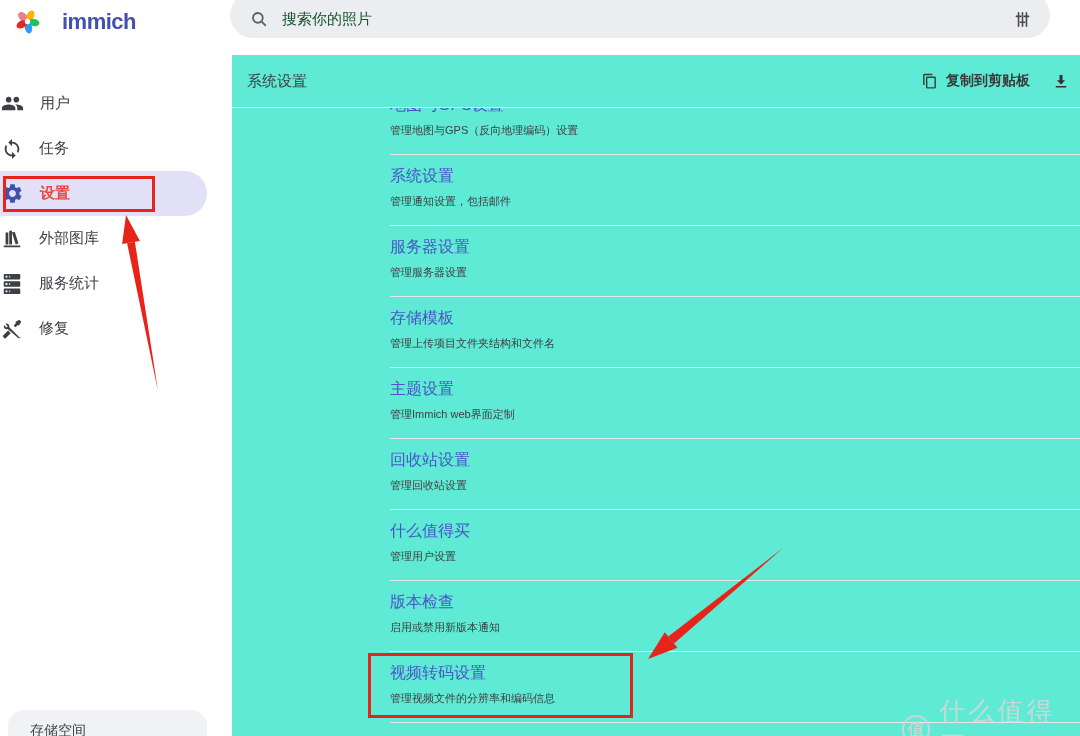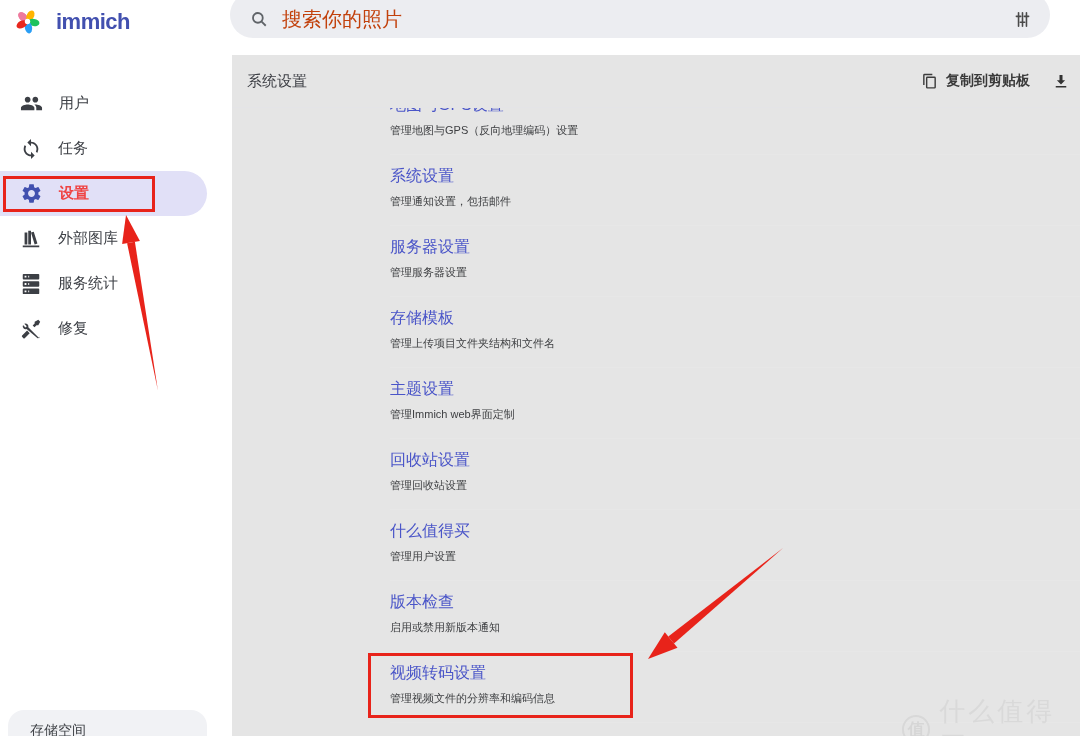--- a/index.html
+++ b/index.html
@@ -5,48 +5,48 @@
   * { margin:0; padding:0; box-sizing:border-box; }
   html,body { width:1080px; height:736px; }
   body {
     position:relative; overflow:hidden; background:#fff;
     font-family:"Liberation Sans","DejaVu Sans",sans-serif;
     color:#333;
     --accent:#4250af; --link:#4a55c8; --red:#e8231a; --pill:#e1e0f7; --searchbg:#ecedf1;
   }
   
   .topbar { position:absolute; left:0; top:0; width:1080px; height:55px; background:#fff; z-index:5; }
-  .logo { position:absolute; left:14px; top:8px; display:flex; align-items:center; gap:15px; }
+  .logo { position:absolute; left:14px; top:8px; display:flex; align-items:center; gap:21px; }
   .logo-text { font-size:22px; font-weight:bold; color:var(--accent); letter-spacing:-0.5px; }
   .searchbar {
     position:absolute; left:230px; top:-8px; width:820px; height:46px;
     background:var(--searchbg); border-radius:23px; display:flex; align-items:center;
     padding:8px 18px 0 20px;
   }
-  .searchbar .placeholder { color:#c2410c; font-size:20px; margin-left:14px; flex:1; }
+  .searchbar .placeholder { color:#14532d; font-size:15px; margin-left:14px; flex:1; }
   .icon { display:inline-flex; align-items:center; justify-content:center; }
   
   .sidebar { position:absolute; left:0; top:81px; width:232px; }
-  .side-item { position:relative; height:45px; display:flex; align-items:center; padding-left:20px; gap:16px; cursor:pointer; }
+  .side-item { position:relative; height:45px; display:flex; align-items:center; padding-left:1px; gap:16px; cursor:pointer; }
   .side-item .lbl { font-size:15px; color:#3e4147; }
   .side-item svg { color:#3c3f45; }
   .side-item.active::before {
     content:""; position:absolute; left:0; top:0; width:207px; height:45px;
     background:var(--pill); border-radius:0 23px 23px 0; z-index:0;
   }
   .side-item.active svg { color:var(--accent); }
   .side-item.active .lbl { color:#ef4444; font-weight:bold; }
   .side-item > * { position:relative; z-index:1; }
   .storage-card {
     position:absolute; left:8px; top:710px; width:199px; height:40px;
     background:#f1f2f5; border-radius:16px 16px 0 0; padding:12px 0 0 22px;
     font-size:14px; color:#3f4247; z-index:2;
   }
   
-  .content { position:absolute; left:232px; top:55px; right:0; bottom:0; background:#e5e5e5; }
+  .content { position:absolute; left:232px; top:55px; right:0; bottom:0; background:#5eead4; }
   .content-header {
     height:53px; display:flex; align-items:center; justify-content:space-between;
     padding:0 8px 0 15px; border-bottom:1px solid #e4e4e7;
   }
   .page-title { font-size:15px; color:#3c3e44; font-weight:500; }
   .header-actions { display:flex; align-items:center; gap:22px; padding-right:2px; }
   .copy-btn { display:flex; align-items:center; gap:8px; font-size:14px; color:#3a3a3a; cursor:pointer;font-weight:bold; }
   .settings-scroll { height:calc(100% - 54px); overflow:hidden; }
   .settings-item { margin-left:158px; padding:10px 0 14px; border-bottom:1px solid #e7e7e7; cursor:pointer; }
   .settings-item:first-child { margin-top:-24px; }

